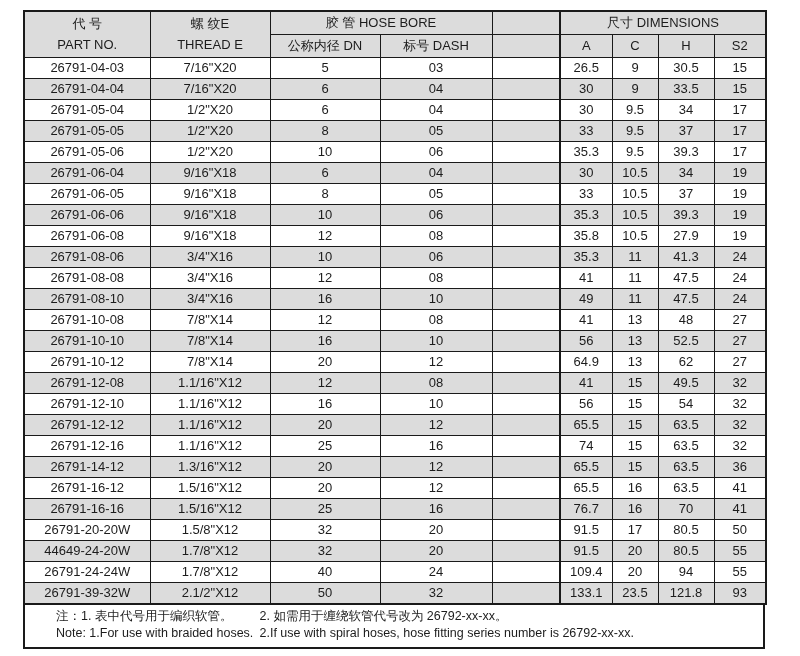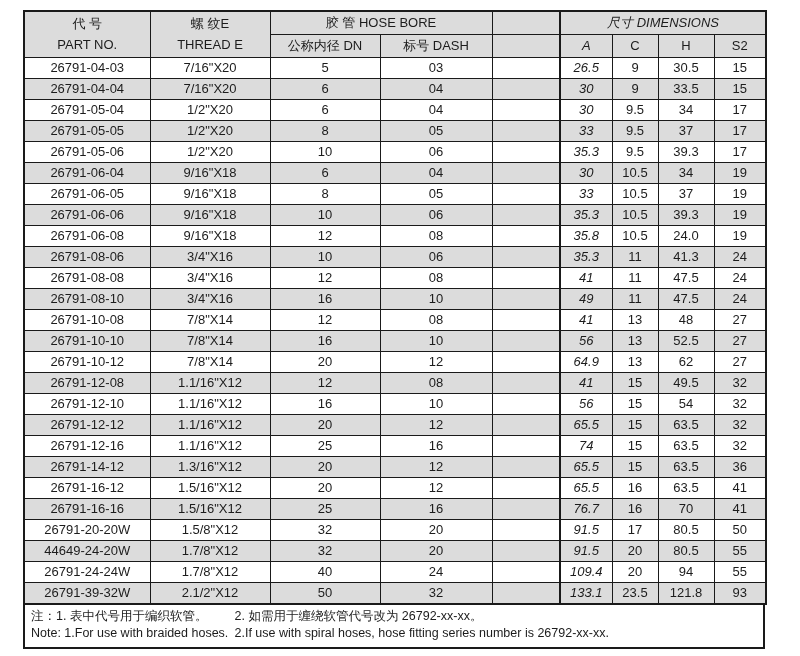--- a/index.html
+++ b/index.html
@@ -21,28 +21,28 @@
     white-space:nowrap; overflow:hidden;
     line-height:1.15;
   }
   thead th { background:var(--fill,#dcdcdc); height:22px; }
   thead th.two-line { line-height:1.5;margin-left:25px; }
   thead th.two-line div { line-height:1.55; font-size:13px; }
   tbody td { height:20px; background:#ffffff; }
   tr.shade td { background:var(--fill,#dcdcdc); }
   td.spacer, th.spacer { background:#ffffff; }
   thead th.spacer { background:var(--fill,#dcdcdc); }
-  .grp-left { border-left:2px solid var(--line,#161616) !important;font-style:italic; }
+  .grp-left { border-left:2px solid var(--line,#161616) !important; }
 
   .notes {
     border:2px solid var(--line,#161616); border-top:none;
     padding:3px 6px 5px 6px; font-size:12.5px; background:#ffffff;
   }
   .notes .line { line-height:17px; white-space:nowrap; }
-  .notes .c1 { display:inline-block; min-width:200px; }
+  .notes .c1 { display:inline-block; min-width:200px;margin-left:25px; }
 </style>
 </head>
 <body>
 
 <div class="page">
   <div class="tbl-wrap">
 
     <table class="spec">
       <colgroup>
         <col style="width:126px">
@@ -169,21 +169,21 @@
         <td>19</td>
       </tr>
           <tr>
         <td>26791-06-08</td>
         <td>9/16"X18</td>
         <td>12</td>
         <td>08</td>
         <td class="spacer"></td>
         <td class="grp-left">35.8</td>
         <td>10.5</td>
-        <td>24.0</td>
+        <td>27.9</td>
         <td>19</td>
       </tr>
           <tr class="shade">
         <td>26791-08-06</td>
         <td>3/4"X16</td>
         <td>10</td>
         <td>06</td>
         <td class="spacer"></td>
         <td class="grp-left">35.3</td>
         <td>11</td>

